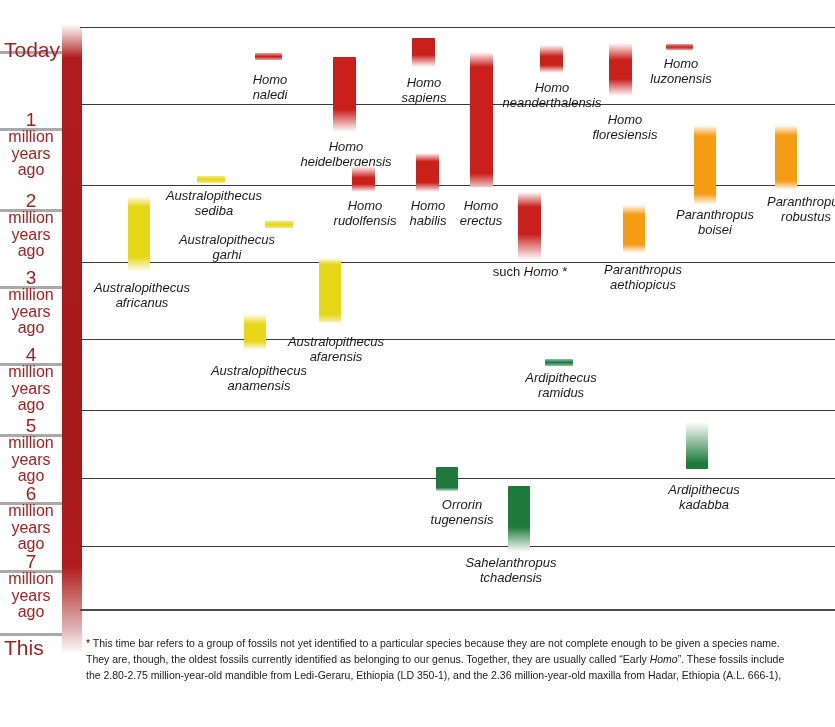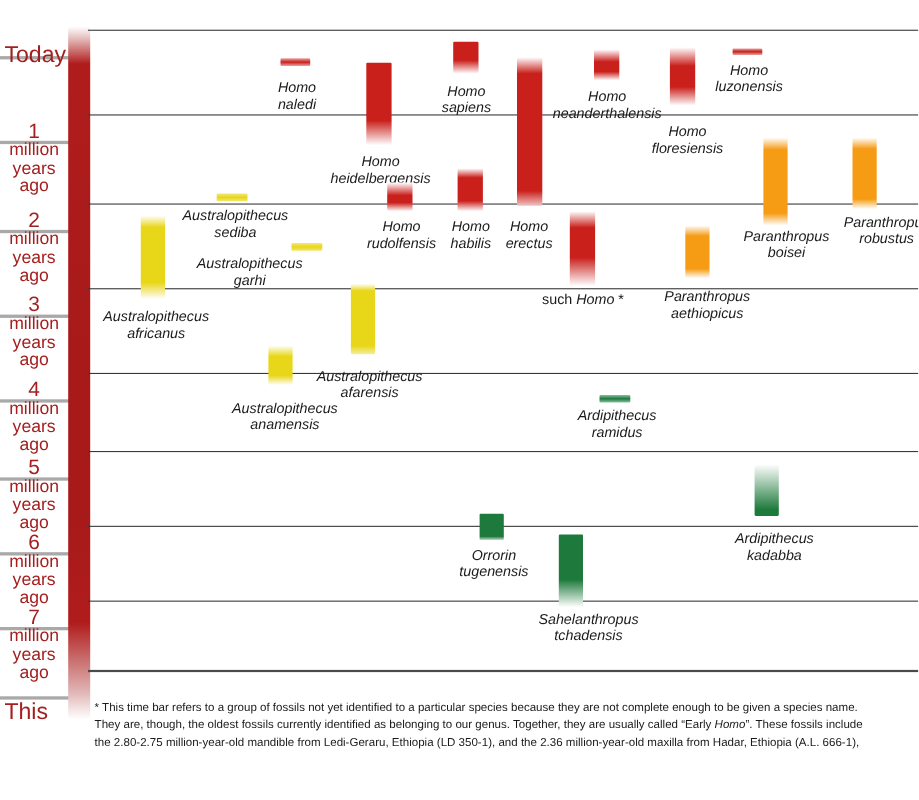--- a/index.html
+++ b/index.html
@@ -288,26 +288,26 @@
     <div class="species-label" style="left:433px; top:371px; width:96px;">Ardipithecus
 ramidus</div>
 
     <div class="range-bar" style="left:606px; top:422px; width:22px; height:47px;
                 background:linear-gradient(to bottom,#ffffff 0%,#1d7a3c 88%,#1d7a3c 100%);"></div>
     <div class="species-label" style="left:576px; top:483px; width:96px;">Ardipithecus
 kadabba</div>
 
     <div class="range-bar" style="left:356px; top:467px; width:22px; height:24px;
                 background:linear-gradient(to bottom,#1d7a3c 0%,#1d7a3c 86%,#c9e0d1 100%);"></div>
-    <div class="species-label" style="left:327px; top:498px; width:84px;">Orrorin
+    <div class="species-label" style="left:340px; top:498px; width:84px;">Orrorin
 tugenensis</div>
 
     <div class="range-bar" style="left:428px; top:486px; width:22px; height:66px;
                 background:linear-gradient(to bottom,#1d7a3c 0%,#1d7a3c 62%,#ffffff 100%);"></div>
-    <div class="species-label" style="left:398px; top:556px; width:114px;">Sahelanthropus
+    <div class="species-label" style="left:374px; top:556px; width:114px;">Sahelanthropus
 tchadensis</div>
 
   </div>
 
   <div id="footnote">
     <p>* This time bar refers to a group of fossils not yet identified to a particular species because they are not complete enough to be given a species name.</p>
     <p><span>They are, though, the oldest fossils currently identified as belonging to our genus. Together, they are usually called “Early </span><i>Homo</i><span>”. These fossils include</span></p>
     <p>the 2.80-2.75 million-year-old mandible from Ledi-Geraru, Ethiopia (LD 350-1), and the 2.36 million-year-old maxilla from Hadar, Ethiopia (A.L. 666-1),</p>
   </div>
 

